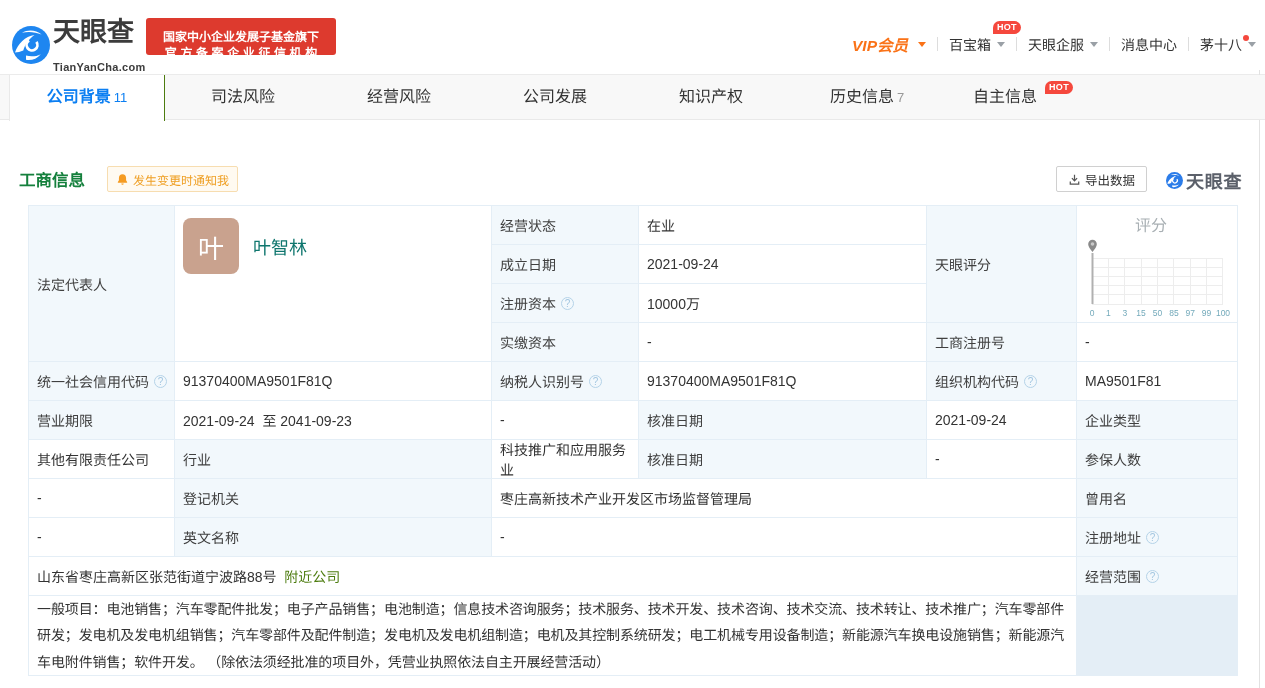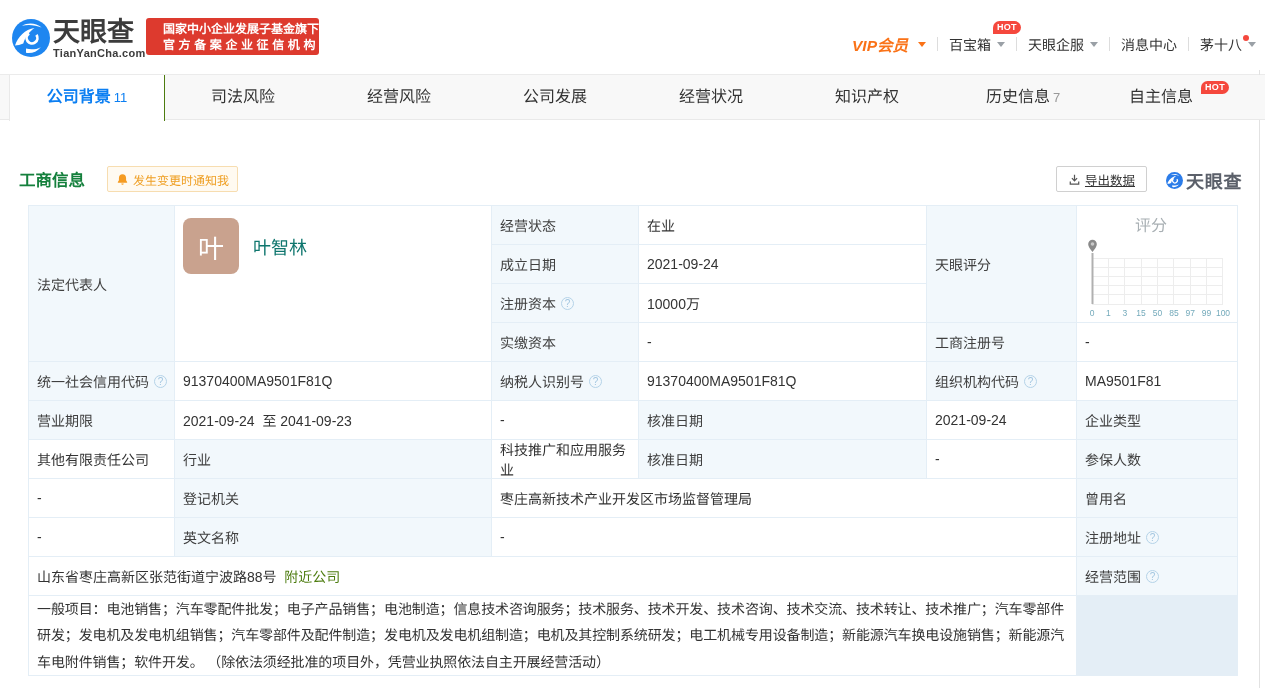--- a/index.html
+++ b/index.html
@@ -7,23 +7,23 @@
 html,body { width:1265px; height:688px; background:#fff; overflow:hidden;
   font-family:"Liberation Sans", sans-serif; color:#333; }
 a { text-decoration:none; }
 
 
 .header { position:relative; width:1265px; height:75px; background:#fff; border-bottom:1px solid #ebebeb; }
 .logo { position:absolute; left:12px; top:17px; display:flex; align-items:center; }
 .logo-icon { width:38px; height:38px; }
 .logo-txt { margin-left:3px; }
 .logo-cn { font-size:27px; font-weight:bold; color:#3c3c3c; letter-spacing:0px; line-height:27px; margin-top:2px;}
-.logo-en { font-size:11px; font-weight:bold; color:#3c3c3c; letter-spacing:0.3px; margin-top:1px;}
-.gov-badge { position:absolute; left:146px; top:18px; width:173px; height:37px; background:#dd3a2e; border-radius:3px;
-  color:#fff; text-align:right; padding-top:4px; }
+.logo-en { font-size:11px; font-weight:bold; color:#3c3c3c; letter-spacing:0.3px; margin-top:15px;}
+.gov-badge { position:absolute; left:146px; top:18px; width:190px; height:37px; background:#dd3a2e; border-radius:3px;
+  color:#fff; text-align:center; padding-top:12px; }
 .gov-badge .l1 { font-size:12px; font-weight:bold; line-height:15.5px; }
 .gov-badge .l2 { font-size:12px; font-weight:bold; line-height:15px; letter-spacing:3.6px; margin-left:3.6px;}
 .search { position:absolute; left:346px; top:8.5px; }
 .stabs { display:flex; font-size:13px; height:23.5px; align-items:flex-end; }
 .stab { padding:0 9px; height:21px; line-height:19px; color:#333; }
 .stab.on { padding:0 9px; }
 .stab.on { background:#0c7ff2; color:#fff; border-radius:2px 2px 0 0;}
 .sbox { display:flex; }
 .sinput { width:368px; height:28px; border:2px solid #0c7ff2; background:#fff; display:flex; align-items:center; padding:0 10px; font-size:14px; color:#333; position:relative;}
 .sclear { position:absolute; right:8px; top:5.5px; width:16px; height:16px; background:#ededed; border-radius:50%; color:#8a8a8a; font-size:9px; line-height:16px; text-align:center;}
@@ -41,21 +41,21 @@
 
 .nav { position:relative; width:1265px; height:45px; background:#f8f8f8; border-bottom:1px solid #e9e9e9; display:flex; padding-left:9px; }
 .ntab { width:156px; height:45px; text-align:center; line-height:44px; font-size:16px; color:#333; position:relative;}
 .ntab.on { background:#fff; border-left:1px solid #e9e9e9; border-right:1px solid #4d7c0f; height:46px; color:#0c7ff2; font-weight:bold;}
 .ntab .cnt { font-size:13px; color:#0c7ff2; margin-left:3px; font-weight:normal;}
 .ntab .cnt7 { font-size:13px; color:#999; margin-left:3px;}
 .ntab .hot { position:relative; display:inline-block; left:0; top:-12px; margin-left:8px; }
 .stitle { position:absolute; left:19px; top:167px; font-size:16.5px; font-weight:bold; color:#15803d; }
 .notify { position:absolute; left:107px; top:166px; height:24px; background:#fffaf1; border:1px solid #f7ddb0; border-radius:2px; display:flex; align-items:center; padding:12px 8px; font-size:12px; color:#ef9f24;}
 .bell { width:13px; height:13px; margin-right:4px; }
-.export { position:absolute; left:1056px; top:166px; width:91px; height:26px; border:1px solid #d0d0d0; border-radius:2px; background:#fff; display:flex; align-items:center; justify-content:center; font-size:12.5px; color:#333;text-decoration:underline;}
+.export { position:absolute; left:1056px; top:166px; width:91px; height:26px; border:1px solid #d0d0d0; border-radius:2px; background:#fff; display:flex; align-items:center; justify-content:center; font-size:12.5px; color:#333;}
 .wmark { position:absolute; left:1166px; top:167px; display:flex; align-items:center;}
 .wmark-txt { font-size:18px; font-weight:bold; color:#5b606a; margin-left:3px; letter-spacing:0.8px;}
 
 
 .grid { position:absolute; left:28px; top:205px; width:1210px; background:#e4eef6;
   display:grid; grid-template-columns:145px 316px 146px 287px 149px 160px;
   grid-template-rows:repeat(10, 38px) 79px; gap:1px; padding:1px; }
 .grid > div { font-size:14px; padding:0 8px; display:flex; align-items:center; color:#333; background:#fff; }
 .grid .lbl { background:#f2f8fc; color:#404040; white-space:nowrap; padding-right:2px; }
 a.blue { color:#4d7c0f; }
@@ -102,21 +102,20 @@
   </div>
 </div>
 
 <div style="position:absolute; left:1259px; top:70px; width:1px; height:618px; background:#e2e2e2;"></div>
 
 <div class="nav">
   <div class="ntab on">公司背景<span class="cnt">11</span></div>
   <div class="ntab">司法风险</div>
   <div class="ntab">经营风险</div>
   <div class="ntab">公司发展</div>
-  <div class="ntab">经营状况</div>
   <div class="ntab">知识产权</div>
   <div class="ntab">历史信息<span class="cnt7">7</span></div>
   <div class="ntab">自主信息<span class="hot">HOT</span></div>
 </div>
 
 <div class="stitle">工商信息</div>
 <div class="notify">
   <svg class="bell" viewBox="0 0 16 16">
       <path fill="#f59b22" d="M8 1.5c-2.8 0-4.4 2-4.4 4.5v3L2.3 11c-.3.5 0 1 .6 1h10.2c.6 0 .9-.5.6-1l-1.3-2V6C12.4 3.5 10.8 1.5 8 1.5zM6.5 13a1.5 1.5 0 003 0z"></path>
     </svg>

